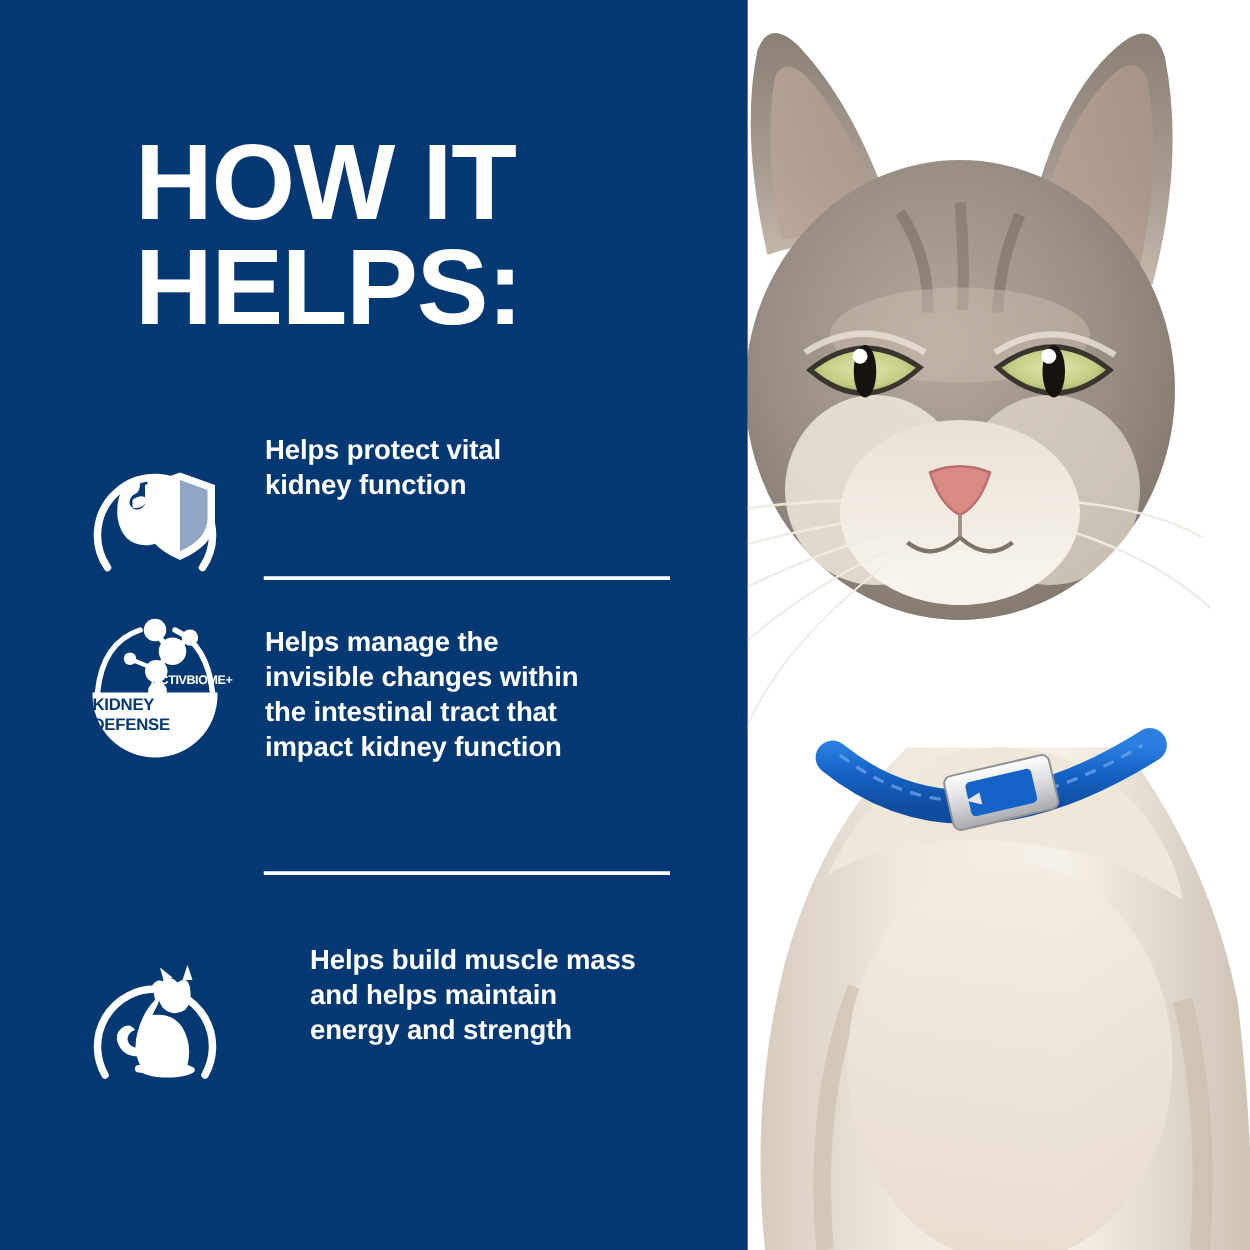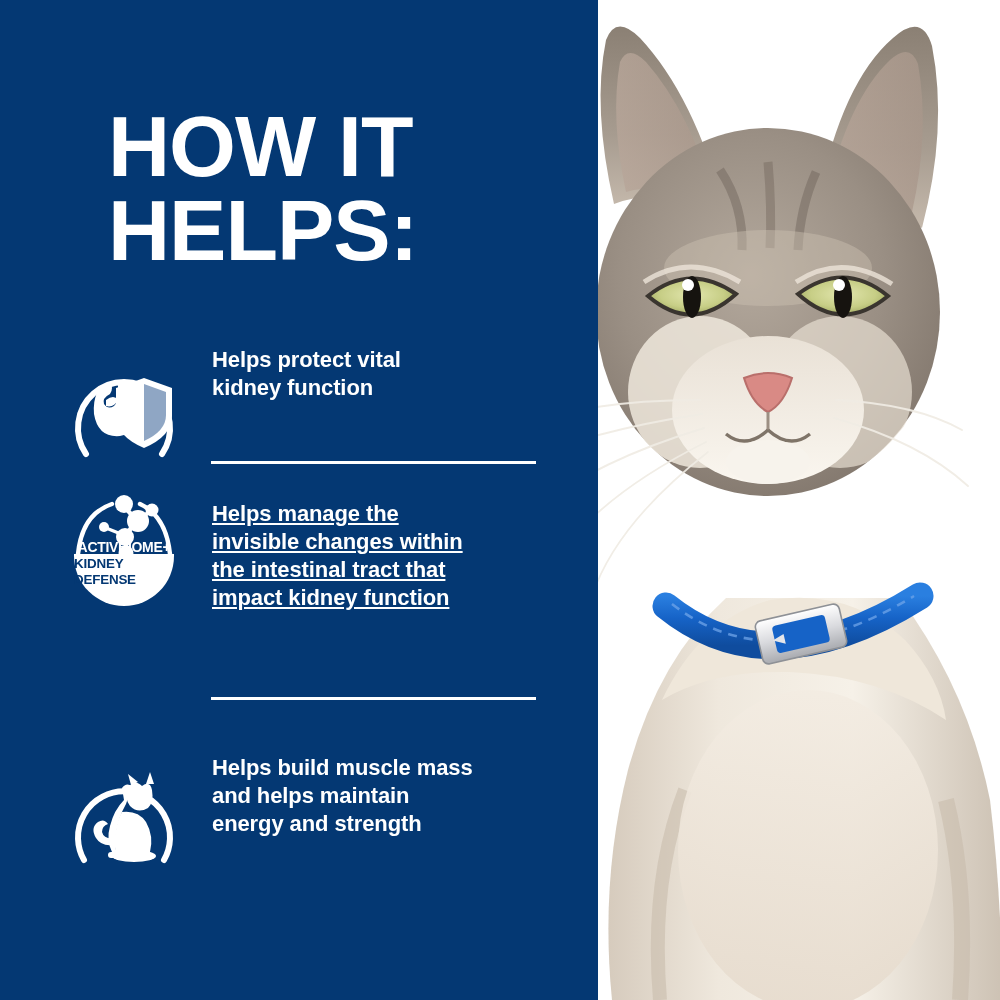--- a/index.html
+++ b/index.html
@@ -36,37 +36,37 @@
     position:absolute;left:212px;
     color:#ffffff;font-weight:700;font-size:22px;line-height:1.28;
     white-space:pre-line;letter-spacing:-0.1px;
     width:375px;
   }
 
   #b1{top:344px;}
   #b1 .btext{top:2px;}
   #b2{top:490px;}
   #b2 .icon-wrap{width:124px;height:128px;}
-  #b2 .btext{top:10px;width:380px;text-decoration:underline;}
+  #b2 .btext{top:10px;width:380px;}
   #b3{top:752px;}
-  #b3 .btext{top:2px;width:390px;}
+  #b3 .btext{top:2px;width:390px;margin-left:36px;}
 
   
   .divider{
     position:absolute;left:211px;width:325px;height:3px;background:#ffffff;
   }
   #d1{top:461px;}
   #d2{top:697px;}
 
   
   .badge{position:relative;width:124px;height:128px;}
   .badge .molecule{position:absolute;left:0;top:0;width:124px;height:72px;}
   .badge .abtext{
-    position:absolute;left:0;top:49px;width:124px;text-align:center;
-    color:#ffffff;font-weight:700;font-size:14px;letter-spacing:-0.3px;
+    position:absolute;left:0;top:49px;width:124px;text-align:right;
+    color:#ffffff;font-weight:700;font-size:10px;letter-spacing:-0.3px;
   }
   .badge .bowl{
     position:absolute;left:12px;top:64px;width:100px;height:52px;
     background:#ffffff;
     border-radius:0 0 52px 52px / 0 0 52px 52px;
   }
   .badge .kd{
     position:absolute;left:12px;top:66px;width:100px;text-align:left;
     color:#043873;font-weight:700;font-size:13.4px;line-height:1.16;
     white-space:pre-line;letter-spacing:-0.2px;

